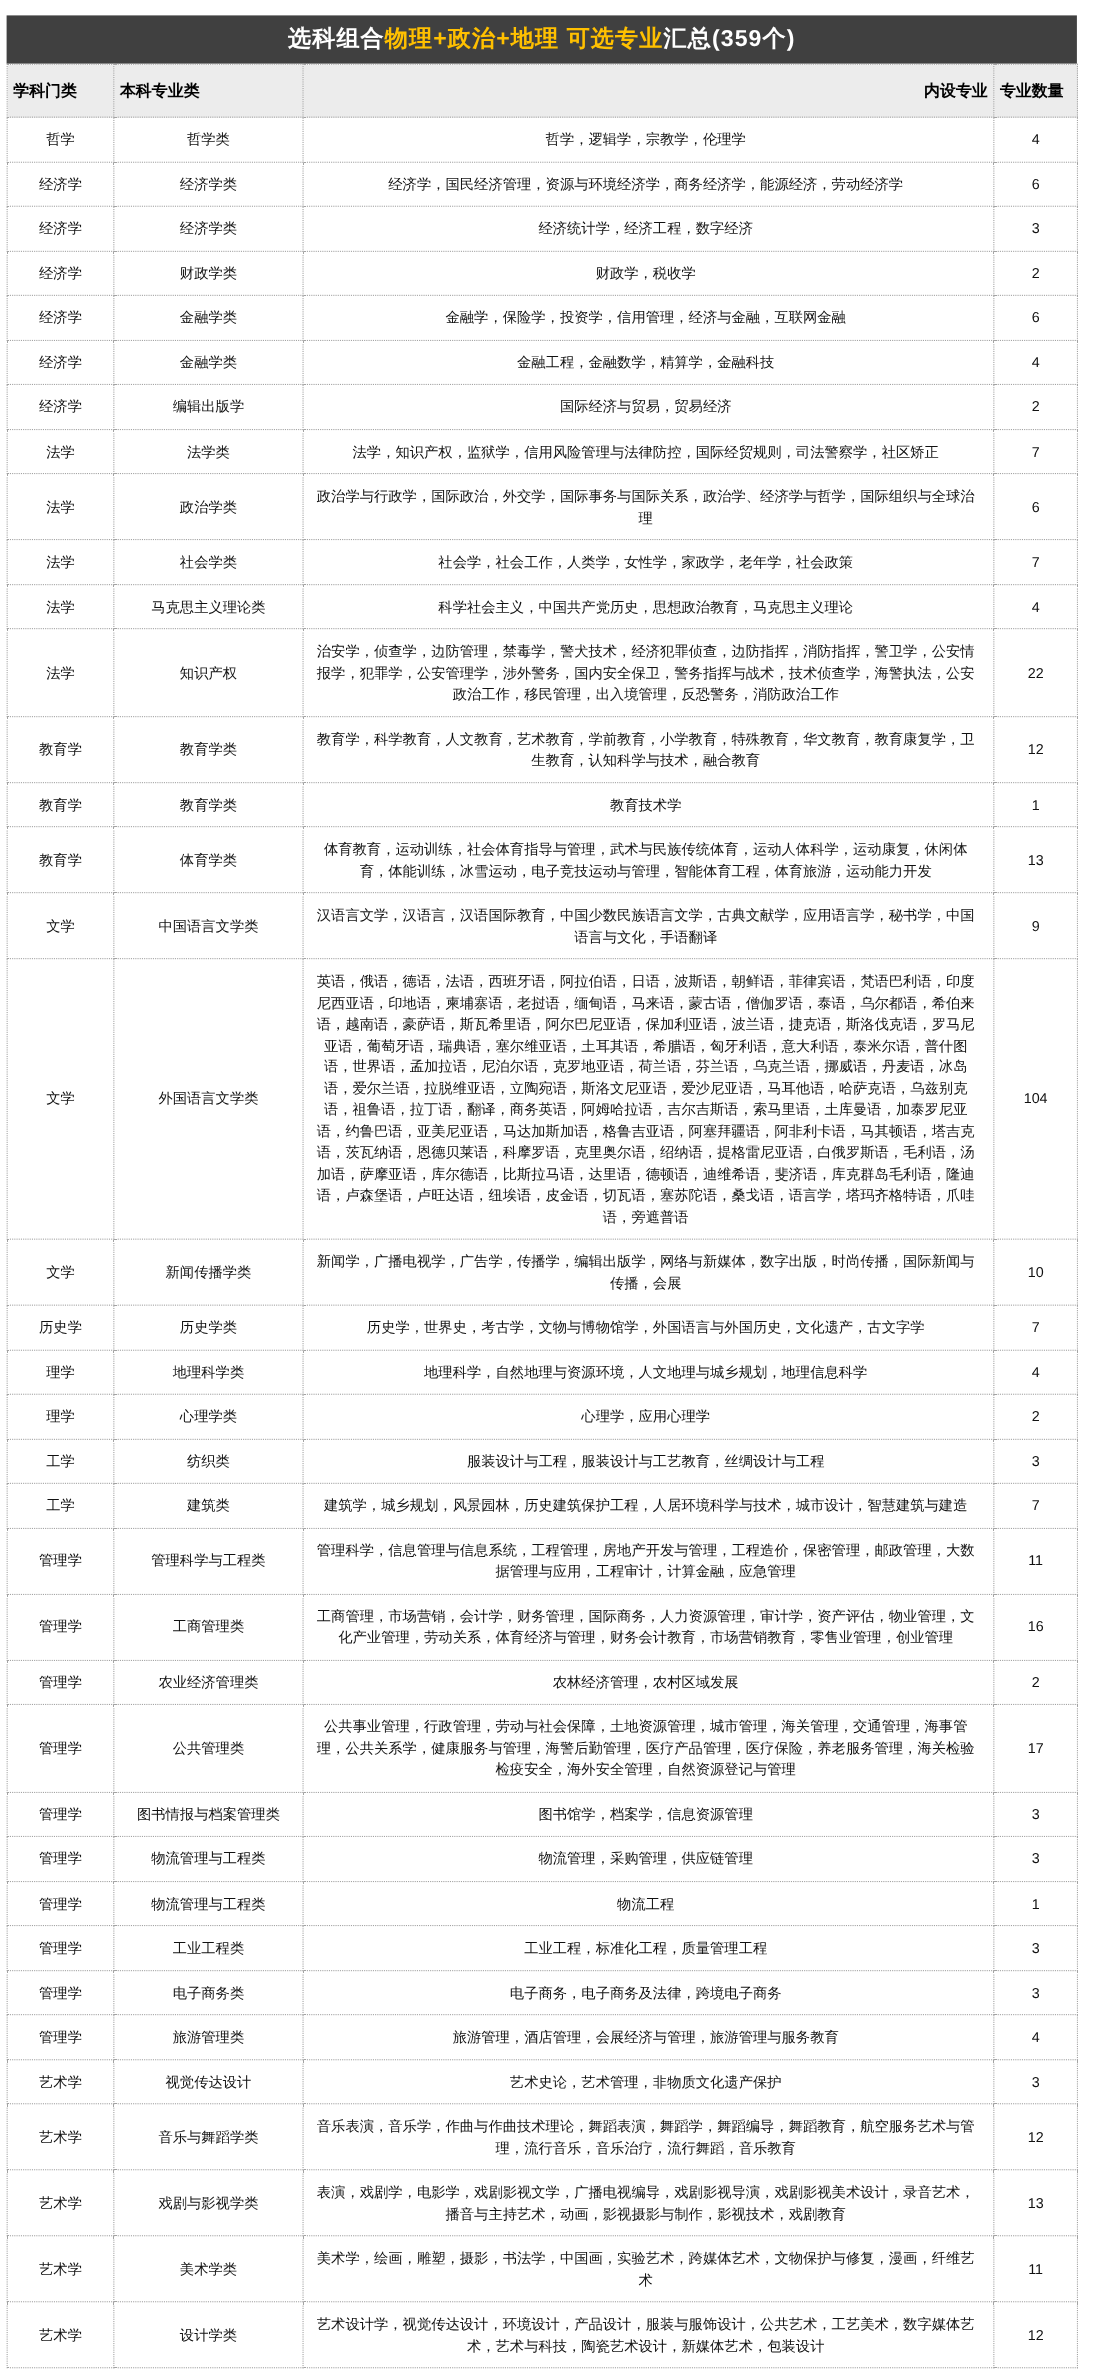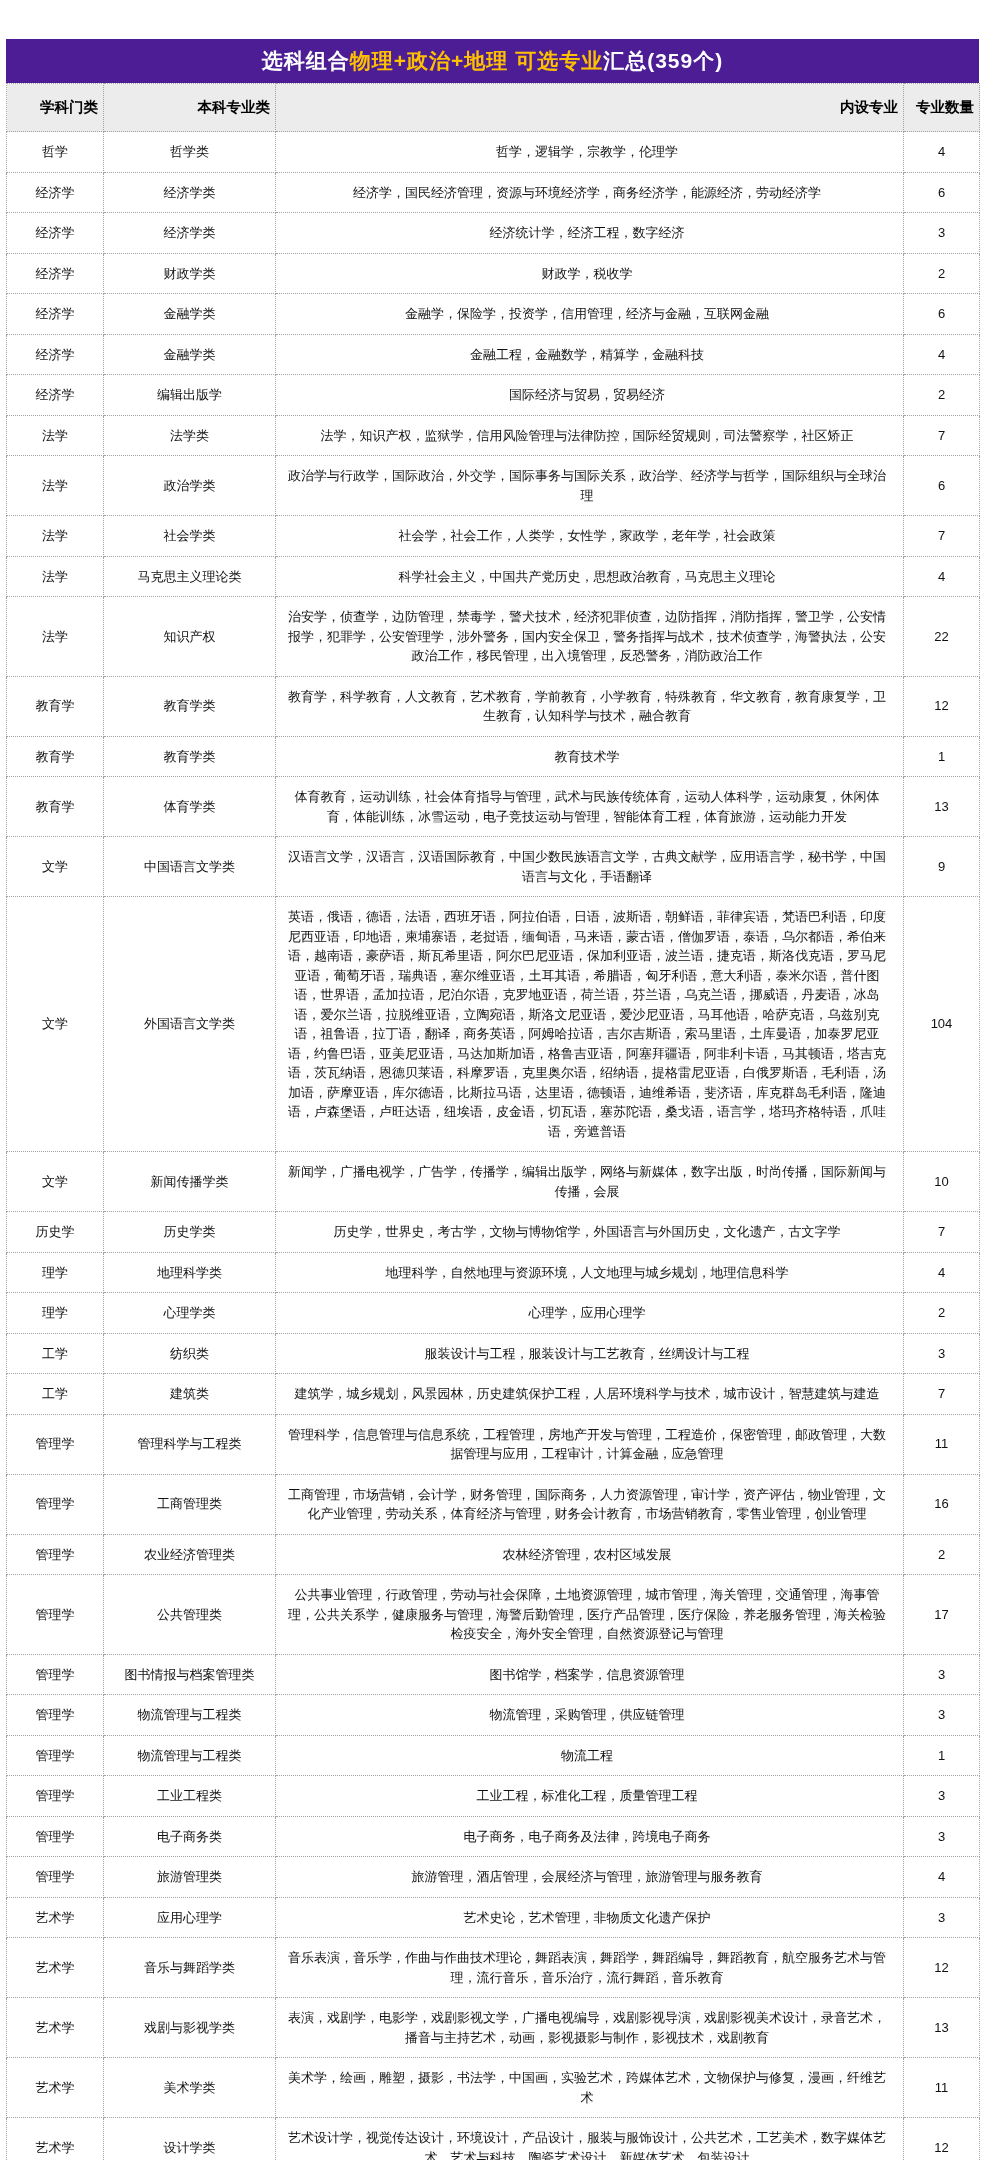--- a/index.html
+++ b/index.html
@@ -3,40 +3,39 @@
 <meta charset="utf-8">
 <style>
   html,body{margin:0;padding:0;background:#ffffff;}
   body{
     width:994px;height:2160px;position:relative;overflow:hidden;
     font-family:"Liberation Sans","DejaVu Sans",sans-serif;
     -webkit-font-smoothing:antialiased;
   }
   .sheet{position:absolute;left:6px;top:14px;width:973px;}
   .title-bar{
-    background:#4c1d95;color:#ffffff;
+    background:#404040;color:#ffffff;
     height:44px;line-height:44px;
     text-align:center;font-size:21px;font-weight:bold;letter-spacing:1px;
     white-space:pre;
-    margin-top:25px;
   }
   .title-bar .hl{color:#FFC000;}
   table{
     border-collapse:collapse;width:100%;table-layout:fixed;
     background:#ffffff;
   }
   col.c1{width:97px;}
   col.c2{width:172px;}
   col.c3{width:628px;}
   col.c4{width:76px;}
   th,td{border:1px dotted #a3a3a3;vertical-align:middle;}
   th{
     background:#ececec;color:#000000;
     font-size:14.5px;font-weight:bold;
-    padding:14px 5px;text-align:right;
+    padding:14px 5px;text-align:left;
   }
   th.h-left{text-align:right;padding-left:7px;}
   td{
     color:#111111;font-size:13px;line-height:19.5px;
     padding:10px 5px;
   }
   td.c-center{text-align:center;}
   td.c-left{text-align:center;padding-left:7px;padding-right:12px;}
 </style>
 </head>
@@ -254,21 +253,21 @@
           <td class="c-center">3</td>
         </tr>
         <tr>
           <td class="c-center">管理学</td>
           <td class="c-center">旅游管理类</td>
           <td class="c-left">旅游管理，酒店管理，会展经济与管理，旅游管理与服务教育</td>
           <td class="c-center">4</td>
         </tr>
         <tr>
           <td class="c-center">艺术学</td>
-          <td class="c-center">应用心理学</td>
+          <td class="c-center">视觉传达设计</td>
           <td class="c-left">艺术史论，艺术管理，非物质文化遗产保护</td>
           <td class="c-center">3</td>
         </tr>
         <tr>
           <td class="c-center">艺术学</td>
           <td class="c-center">音乐与舞蹈学类</td>
           <td class="c-left">音乐表演，音乐学，作曲与作曲技术理论，舞蹈表演，舞蹈学，舞蹈编导，舞蹈教育，航空服务艺术与管理，流行音乐，音乐治疗，流行舞蹈，音乐教育</td>
           <td class="c-center">12</td>
         </tr>
         <tr>

